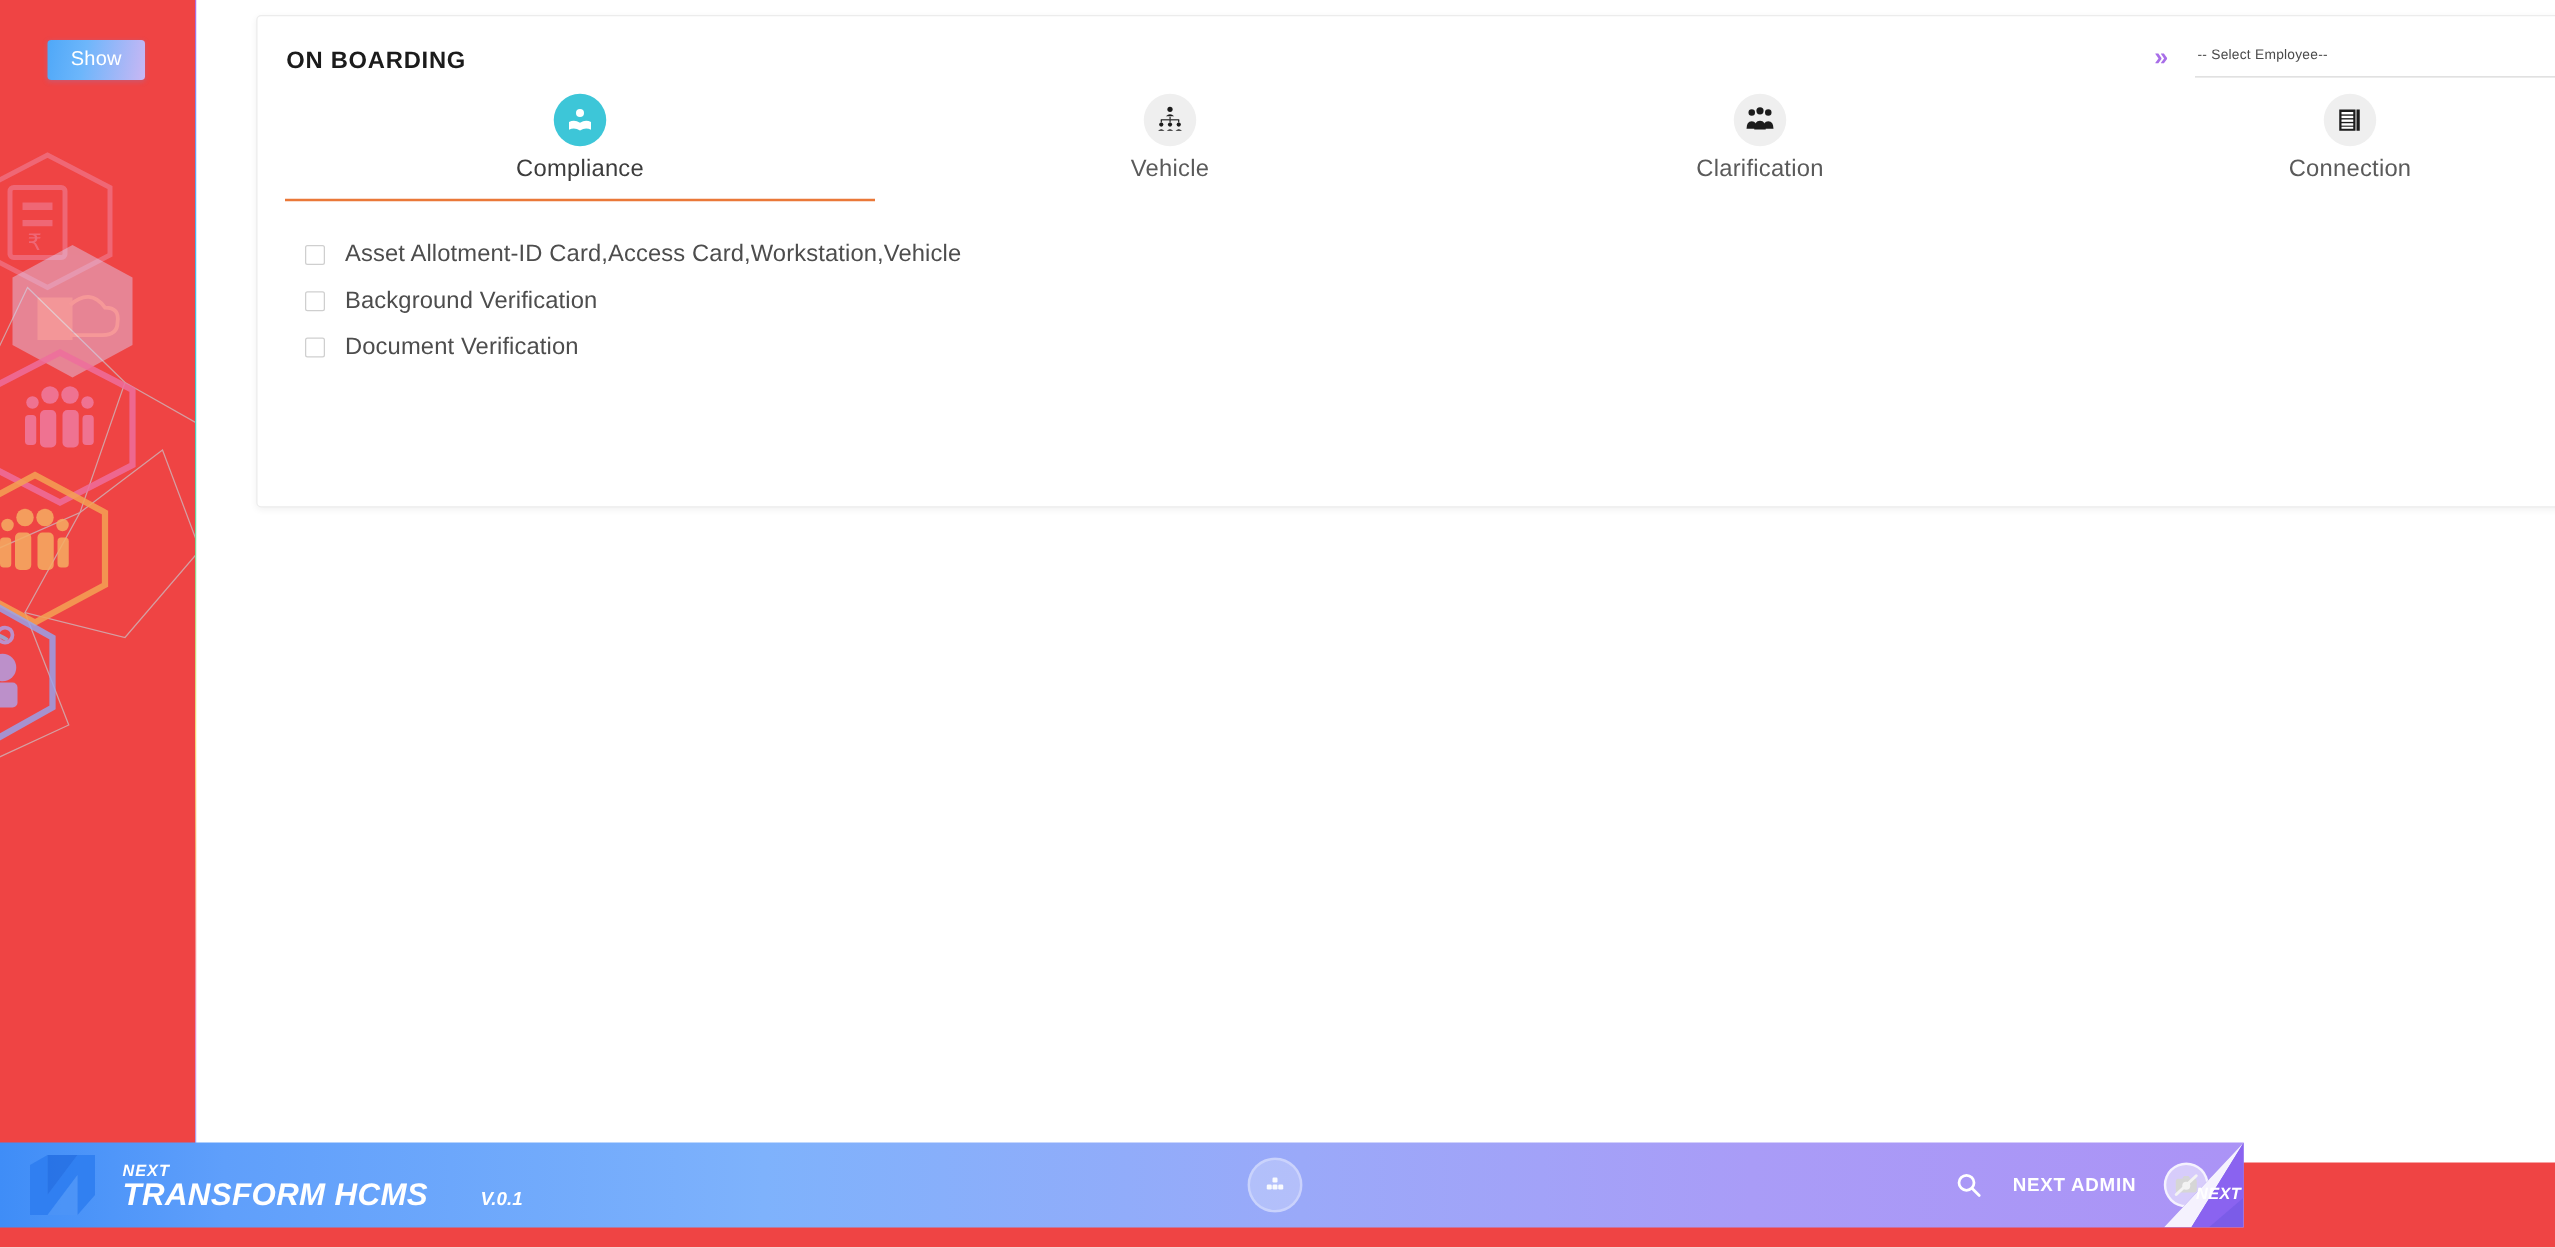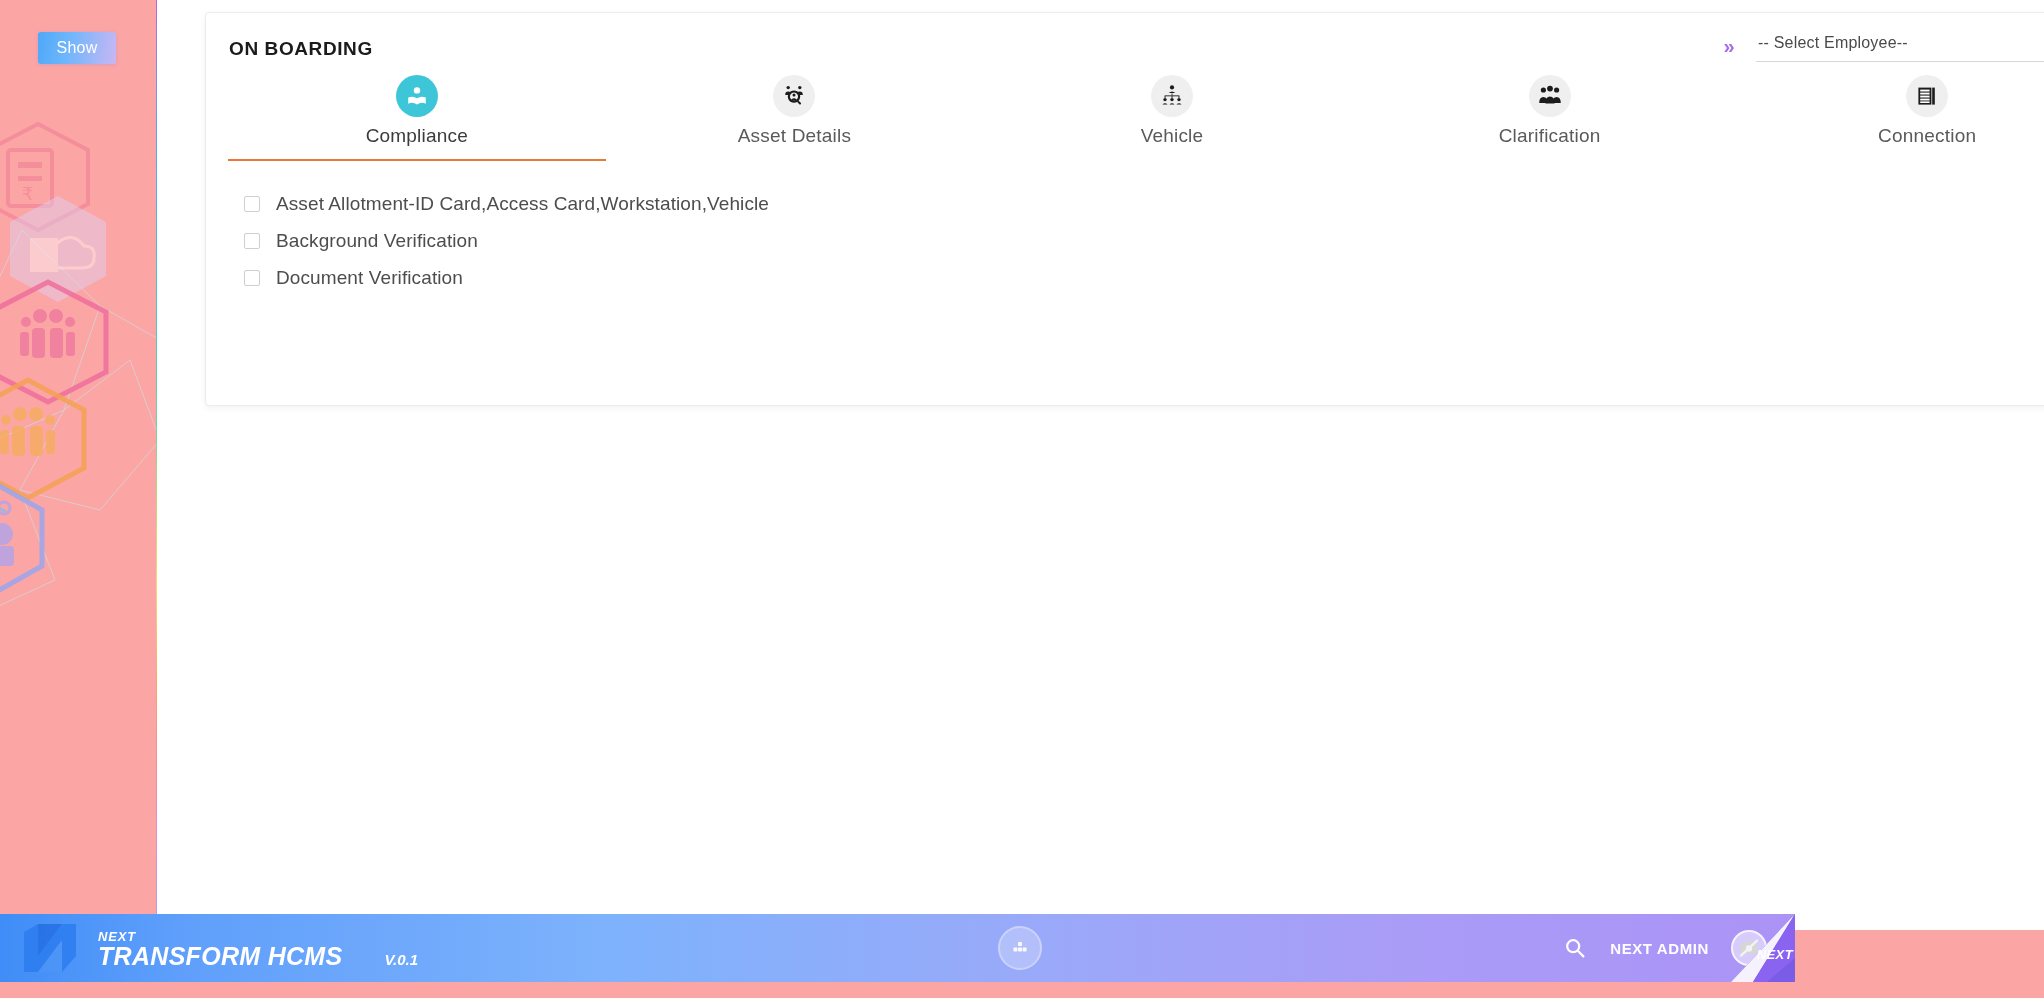--- a/index.html
+++ b/index.html
@@ -9,21 +9,21 @@
     height: 998px;
     overflow: hidden;
     font-family: "Liberation Sans", sans-serif;
     background: #ffffff;
   }
 
   .app {
     position: relative;
     width: 2044px;
     height: 998px;
-    background: #fca5a5;
+    background: #ef4444;
   }
 
   
   .left-rail {
     position: absolute;
     left: 0; top: 0;
     width: 157px;
     height: 930px;
     overflow: hidden;
   }
@@ -134,21 +134,21 @@
   }
 
   .employee-select {
     position: relative;
     width: 360px;
     border-bottom: 1px solid #d8d8d8;
     padding: 5px 2px 9px 2px;
     cursor: pointer;
   }
   .employee-select-value {
-    font-size: 16px;
+    font-size: 11px;
     color: #4a4a4a;
     letter-spacing: .2px;
   }
 
   
   .tabs {
     position: relative;
     display: flex;
     margin-top: 2px;
     padding: 0 22px;
@@ -432,35 +432,20 @@
         <div class="tab active">
           <div class="tab-icon">
             <svg width="24" height="24" viewBox="0 0 24 24" fill="#ffffff">
               <circle cx="12" cy="6.4" r="3.2"></circle>
               <path d="M3.2 13.6 q4.4 -2.2 8.8 0.6 q4.4 -2.8 8.8 -0.6 v6.2 q-4.4 -2.2 -8.8 0.6 q-4.4 -2.8 -8.8 -0.6 z"></path>
             </svg>
           </div>
           <div class="tab-label">Compliance</div>
         </div>
 
-        <div class="tab">
-          <div class="tab-icon">
-            <svg width="24" height="24" viewBox="0 0 24 24" fill="#1c1c1c">
-              <circle cx="6.2" cy="3.6" r="1.7"></circle>
-              <circle cx="17.8" cy="3.6" r="1.7"></circle>
-              <path d="M3.2 11 q0-3.4 3-3.4 q1.6 0 2.4 1 l-1.6 2.4 z"></path>
-              <path d="M20.8 11 q0-3.4 -3-3.4 q-1.6 0-2.4 1 l1.6 2.4 z"></path>
-              <path d="M12 6.4 a6.2 6.2 0 1 0 0.01 0 z m0 2.2 a4 4 0 1 1 -0.01 0 z"></path>
-              <circle cx="12" cy="11" r="1.5" fill="#1c1c1c"></circle>
-              <path d="M9.6 15.2 q2.4 -1.8 4.8 0 v1.2 h-4.8 z"></path>
-              <rect x="16.2" y="16.2" width="4.6" height="2" rx="1" transform="rotate(45 16.2 16.2)"></rect>
-            </svg>
-          </div>
-          <div class="tab-label">Asset Details</div>
-        </div>
 
         <div class="tab">
           <div class="tab-icon">
             <svg width="24" height="24" viewBox="0 0 24 24" fill="#1c1c1c">
               <circle cx="12" cy="3.4" r="2.1"></circle>
               <path d="M8.7 9 q3.3 -3.2 6.6 0 z"></path>
               <path d="M11.6 9.4 h0.9 v2.2 h-0.9 z"></path>
               <path d="M4.6 11.4 h14.8 v0.9 h-14.8 z"></path>
               <path d="M4.6 12 h0.9 v2 h-0.9 z M11.6 12 h0.9 v2 h-0.9 z M18.5 12 h0.9 v2 h-0.9 z"></path>
               <circle cx="5" cy="15.6" r="1.7"></circle>

